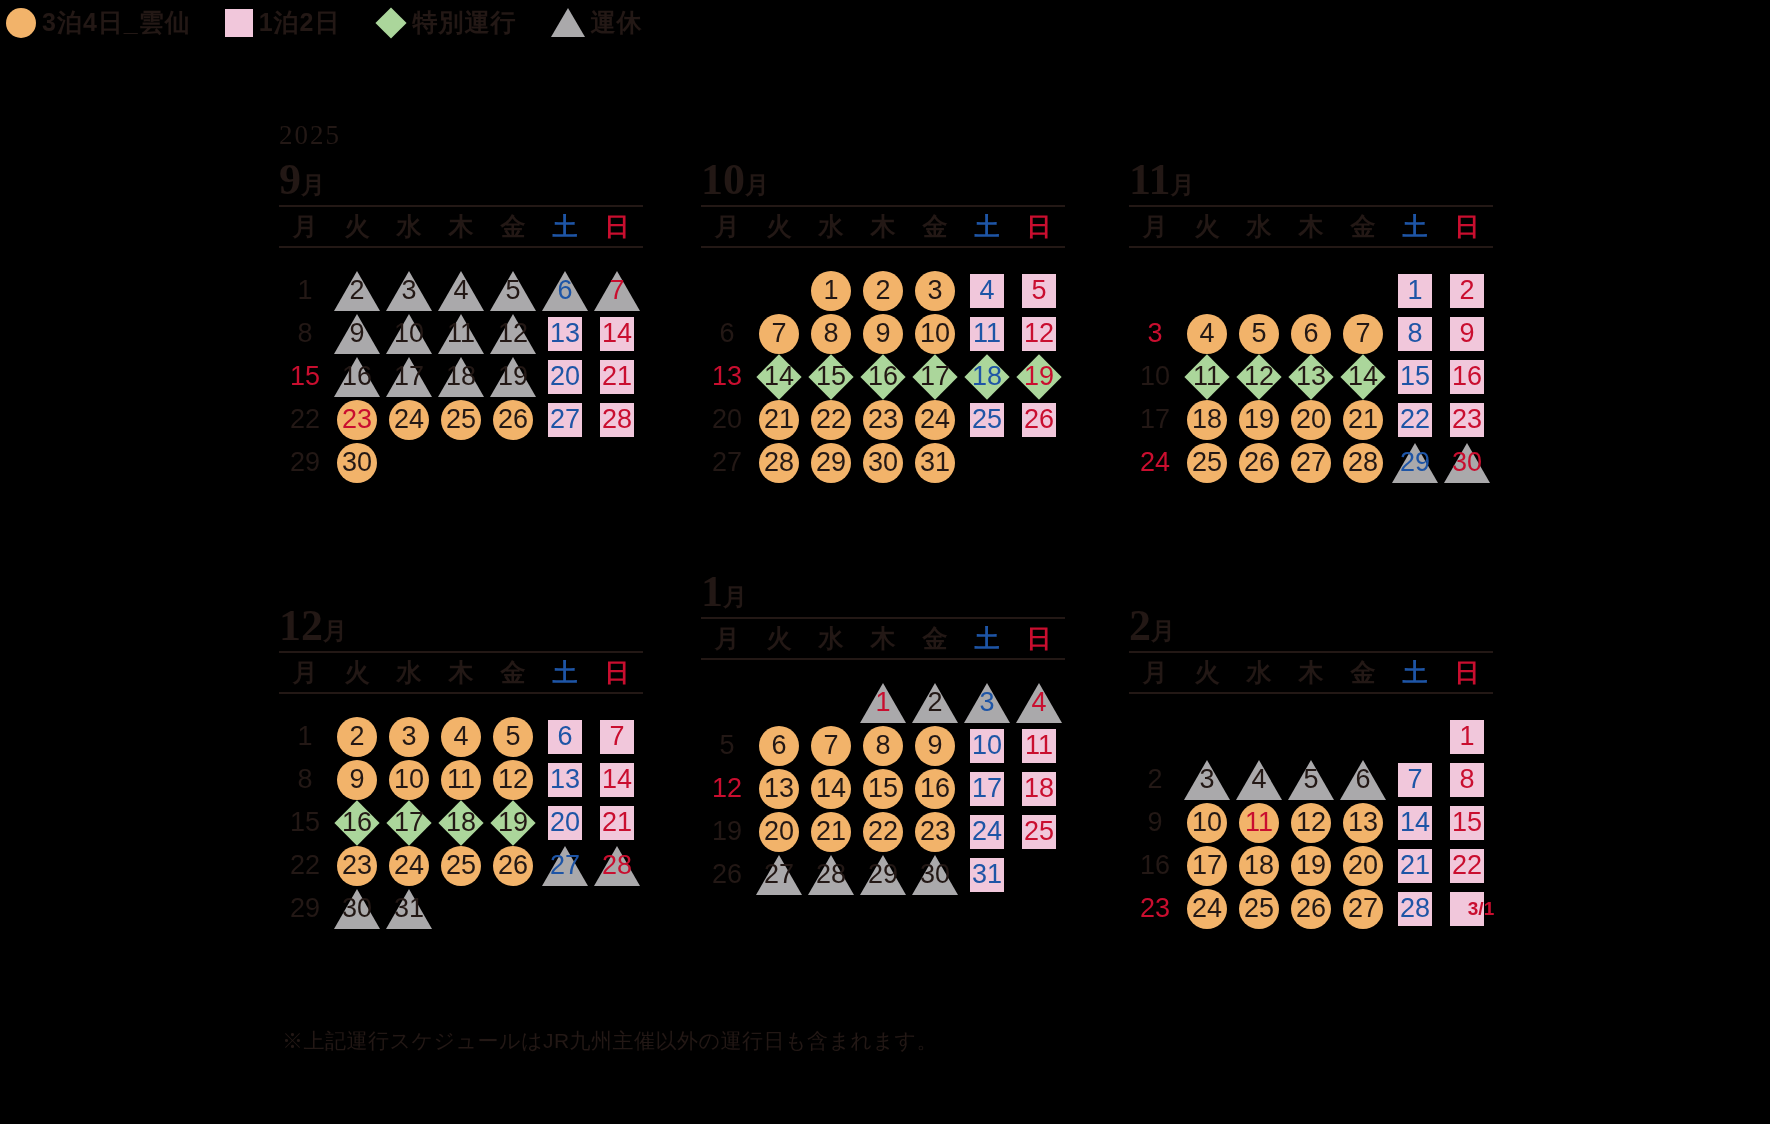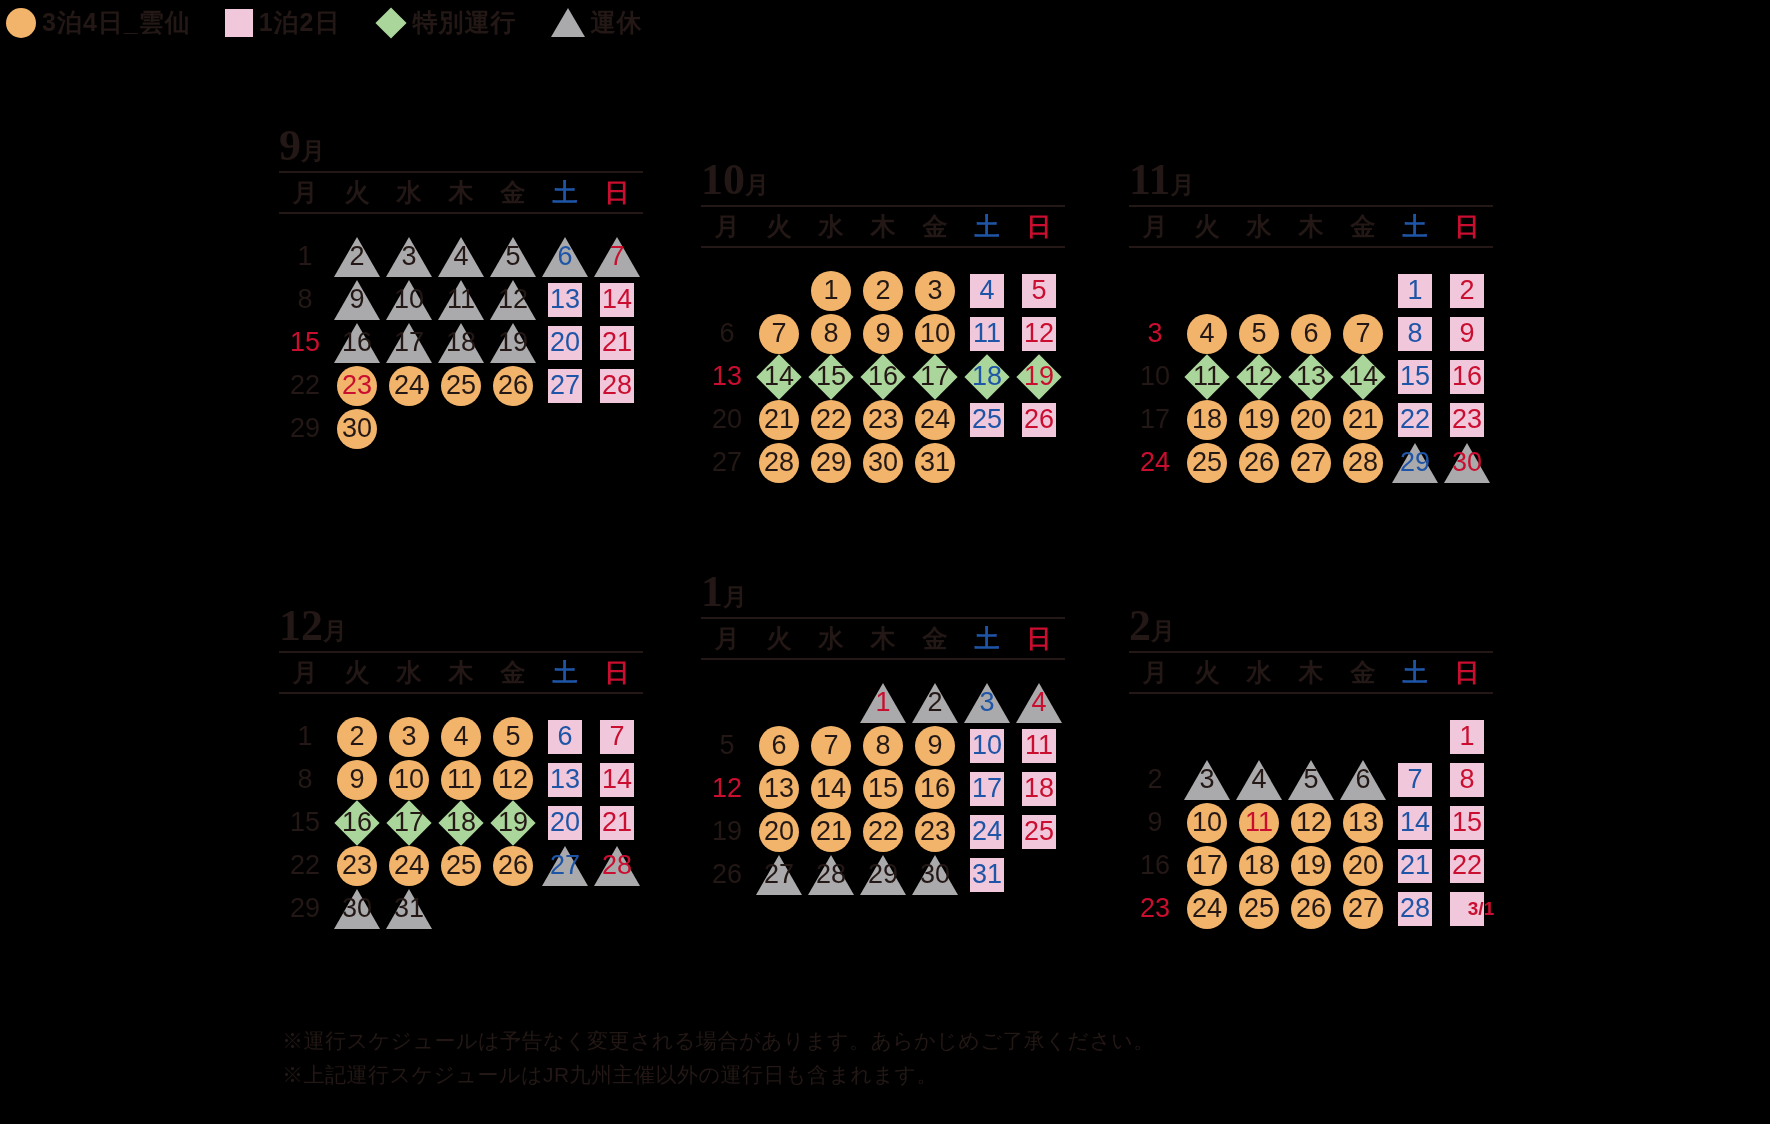--- a/index.html
+++ b/index.html
@@ -71,20 +71,21 @@
     <span class="llabel">特別運行</span>
   </div>
   <div class="legend-item">
     <span class="licon triangle"></span>
     <span class="llabel">運休</span>
   </div>
 </header>
 
 <main>
     <section class="month" style="left: 279px; top: 120px;">
+      <div class="year">2025</div>
       <h2 class="title">
         <span class="title-num">9</span>
         <span class="title-suffix">月</span>
       </h2>
       <div class="rule"></div>
       <div class="dow-row">
         <span class="dow dark">月</span>
         <span class="dow dark">火</span>
         <span class="dow dark">水</span>
         <span class="dow dark">木</span>
@@ -921,15 +922,14 @@
         </div>
         <div class="cell">
           <span class="badge square"></span>
           <span class="num red small">3/1</span>
         </div>
       </div>
     </section>
   </main>
 
 <footer class="notes">
-  <p>※運行スケジュールは予告なく変更される場合があります。あらかじめご了承ください。</p>
   <p>※上記運行スケジュールはJR九州主催以外の運行日も含まれます。</p>
 </footer>
 
 </body></html>

